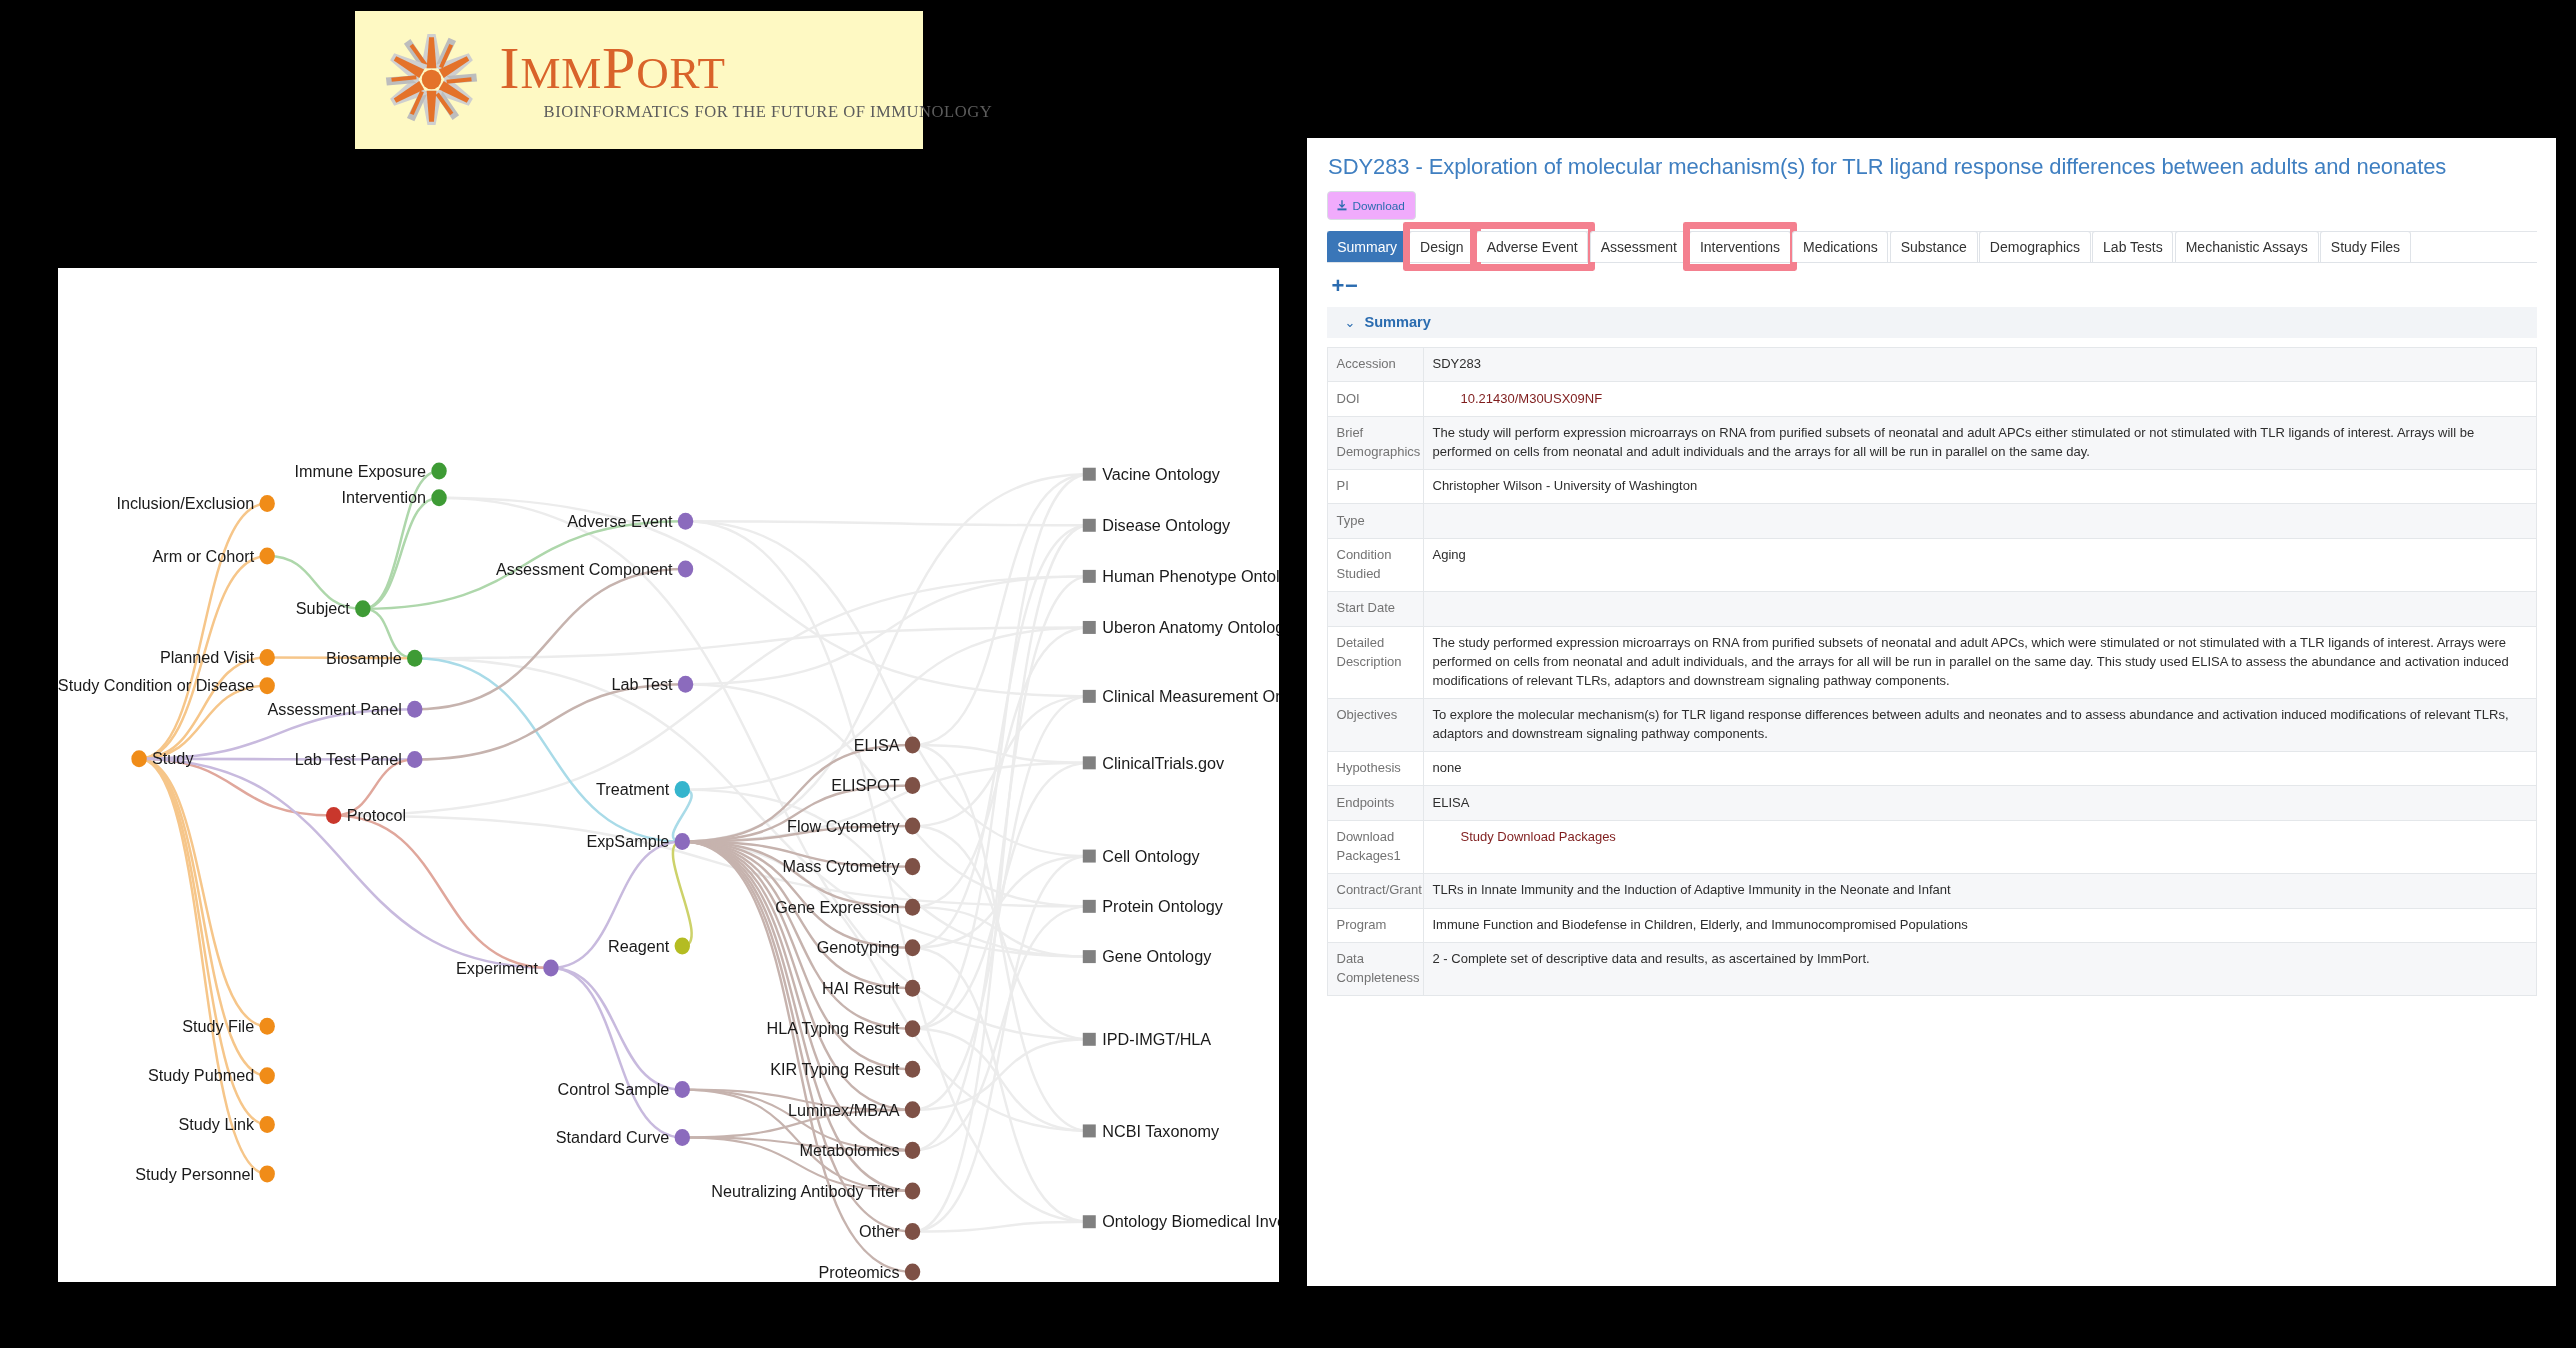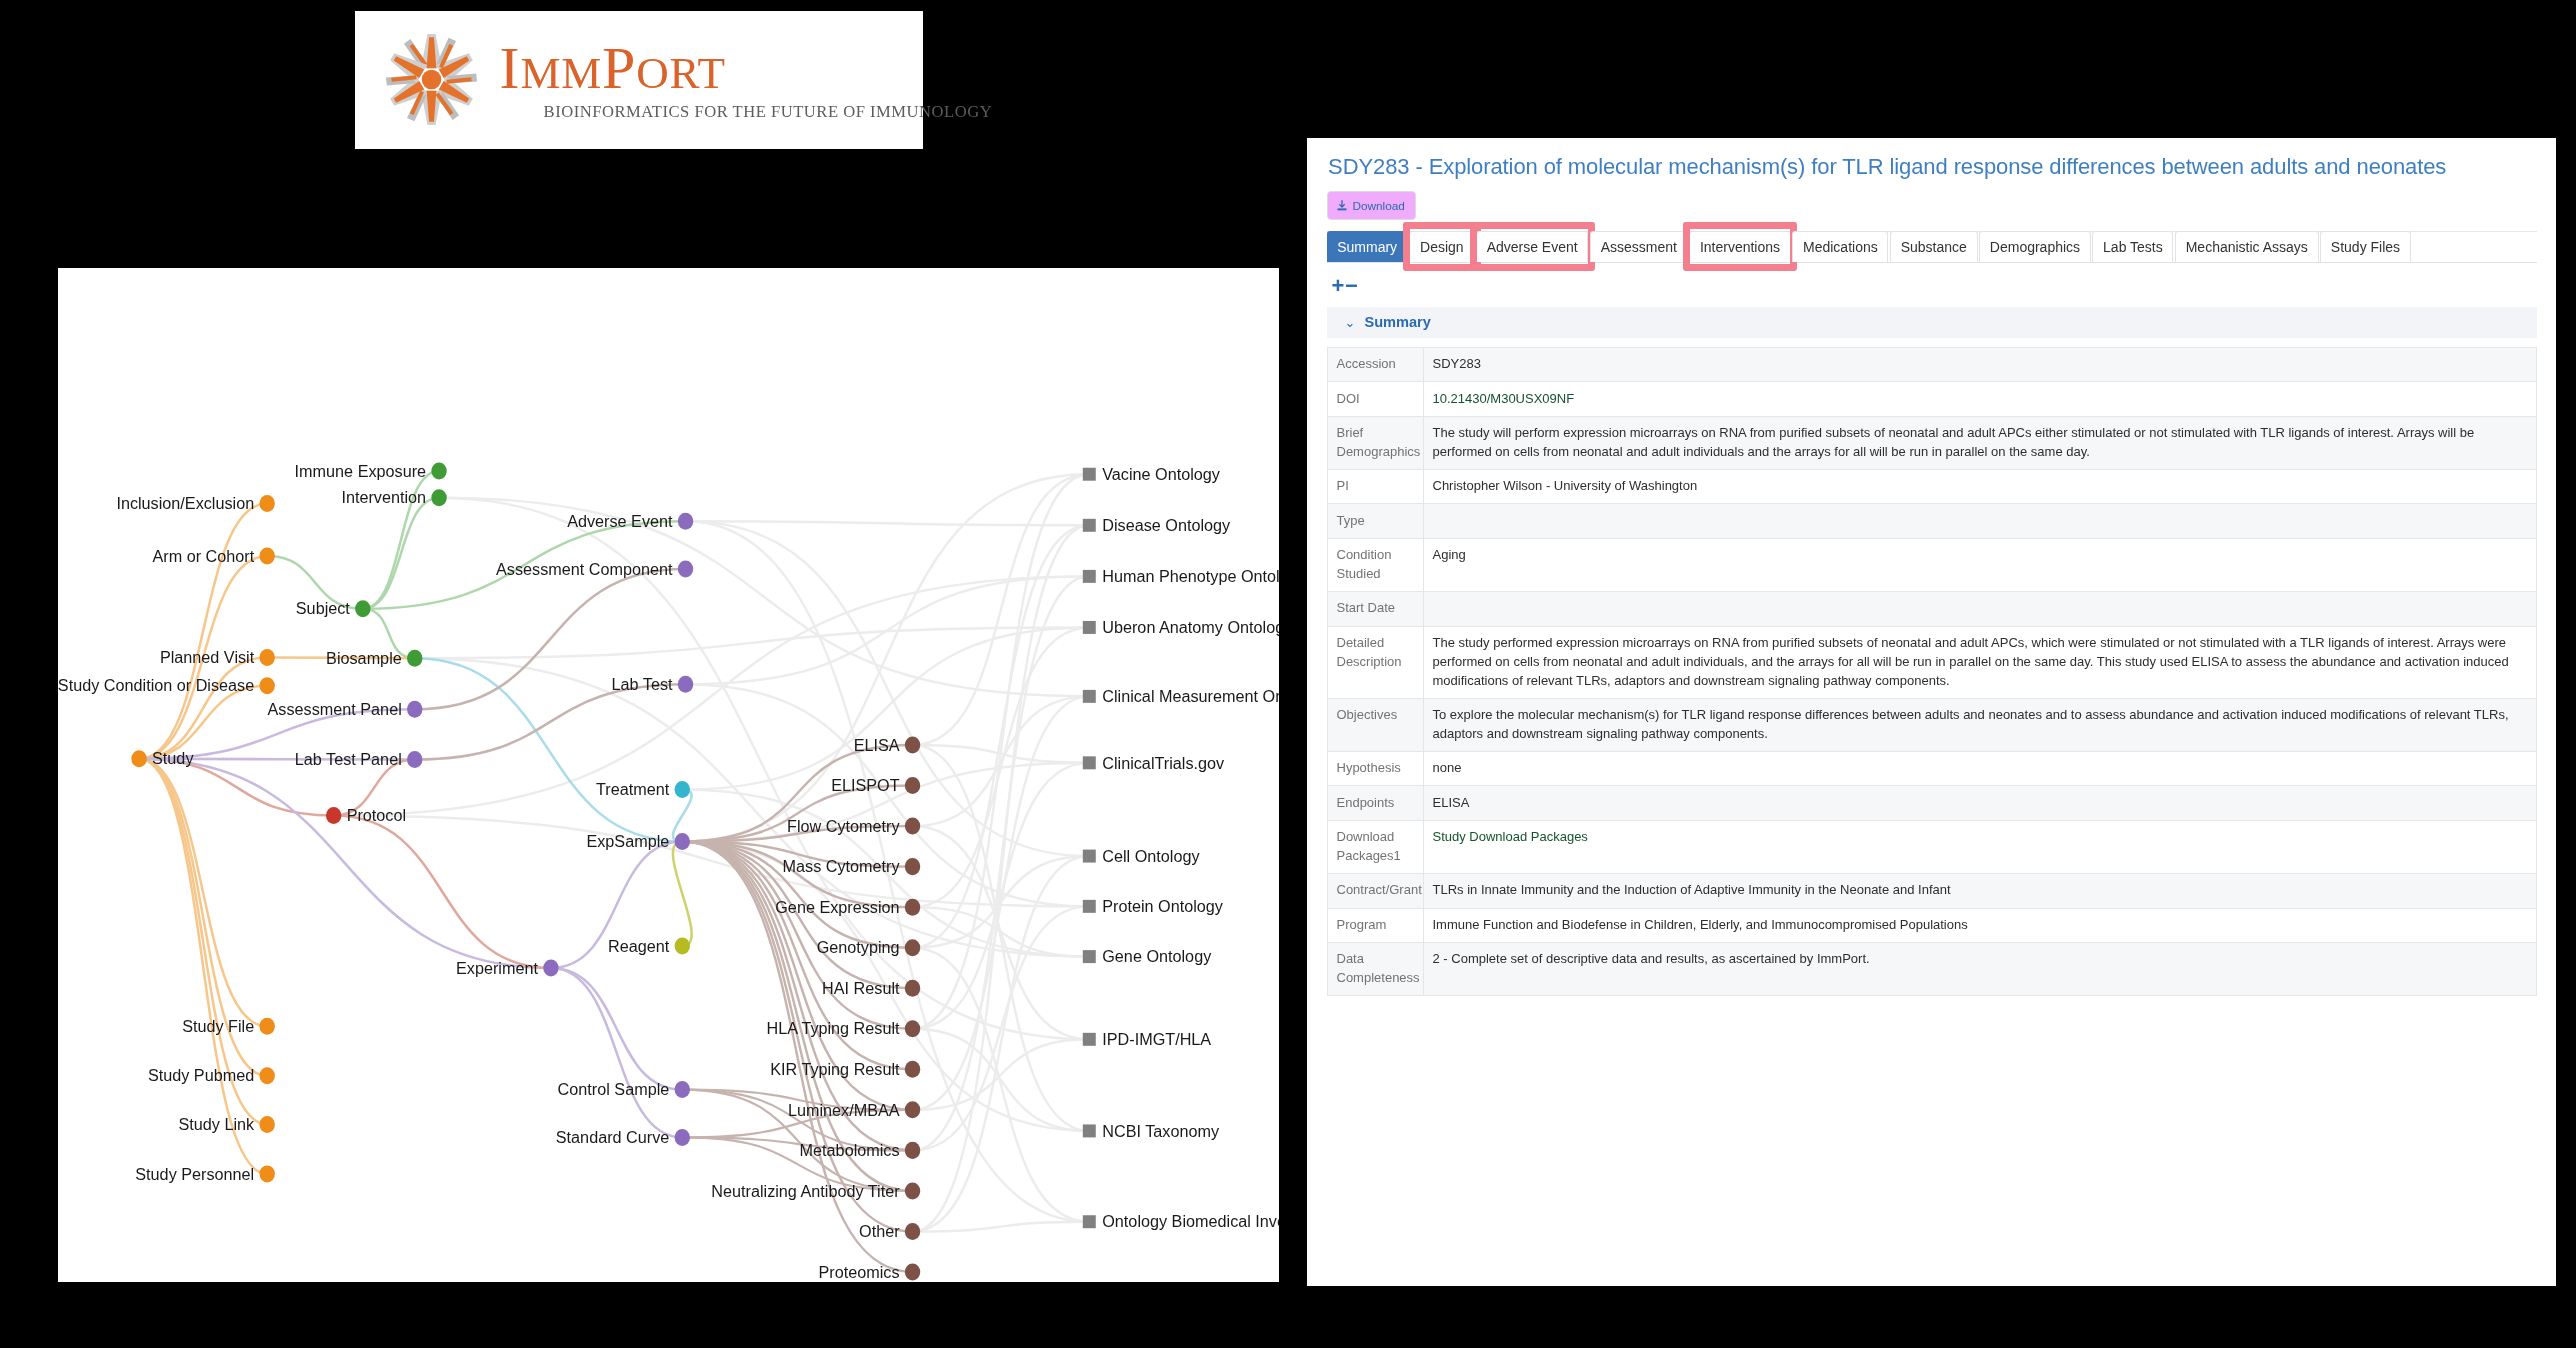--- a/index.html
+++ b/index.html
@@ -8,21 +8,21 @@
     width:2576px; height:1349px;
     background:#000;
     font-family:"Liberation Sans", sans-serif;
     overflow:hidden;
     position:relative;
   }
 
   
   #logo-panel{
     position:absolute; left:355px; top:10.5px; width:568px; height:138px;
-    background:#ffffff;
+    background:#fef9c3;
   }
   #logo-inner{
     position:absolute; inset:0;
     display:flex; align-items:center; gap:14.6px;
     padding-left:23px;
   }
   #logo-mark{ width:107px; height:107px; flex:0 0 107px; position:relative; }
   #logo-text{ display:flex; flex-direction:column; justify-content:center; padding-top:3.2px;}
   #logo-word{
     font-family:"Liberation Serif", serif;
@@ -129,21 +129,21 @@
     padding:7.3px 8px 7.3px 9px;
   }
   table.summary td.k{
     width:96px; border-right:0.8px solid #e4e7ea;
     color:#737373;
     margin-left:15px;
   }
   table.summary tr:nth-child(odd) td{ background:#f6f7f9; }
   table.summary tr:nth-child(even) td{ background:#fff; }
   table.summary tr:last-child td{ border-bottom:none; }
-  td.v a, .lnk{ color:#14532d; text-decoration:none; }
+  td.v a, .lnk{ color:#7f1d1d; text-decoration:none;margin-left:28px; }
 </style>
 </head>
 <body>
 
 <div id="logo-panel">
   <div id="logo-inner">
     <div id="logo-mark">
       <svg width="107" height="107" viewBox="0 0 132 132">
         <g transform="translate(66,66)">
           <g id="petal-group">

